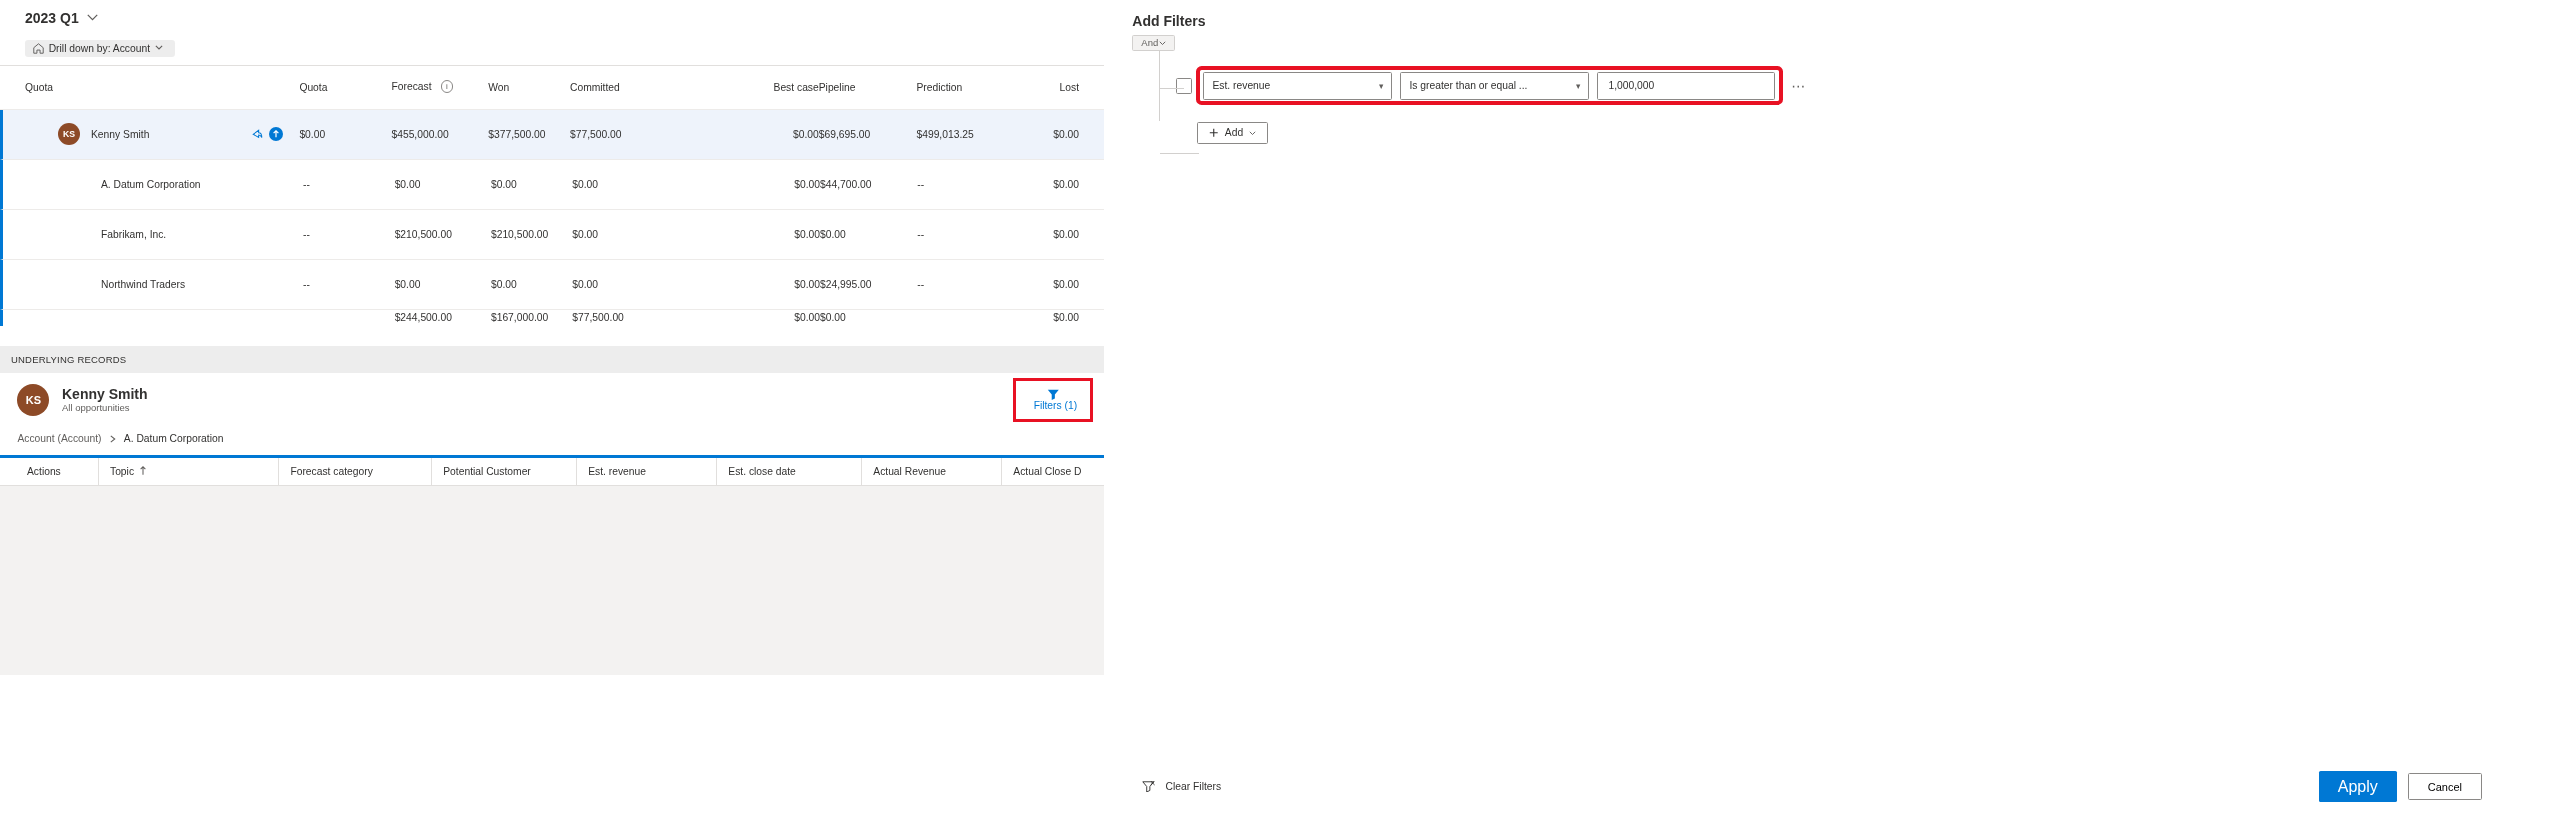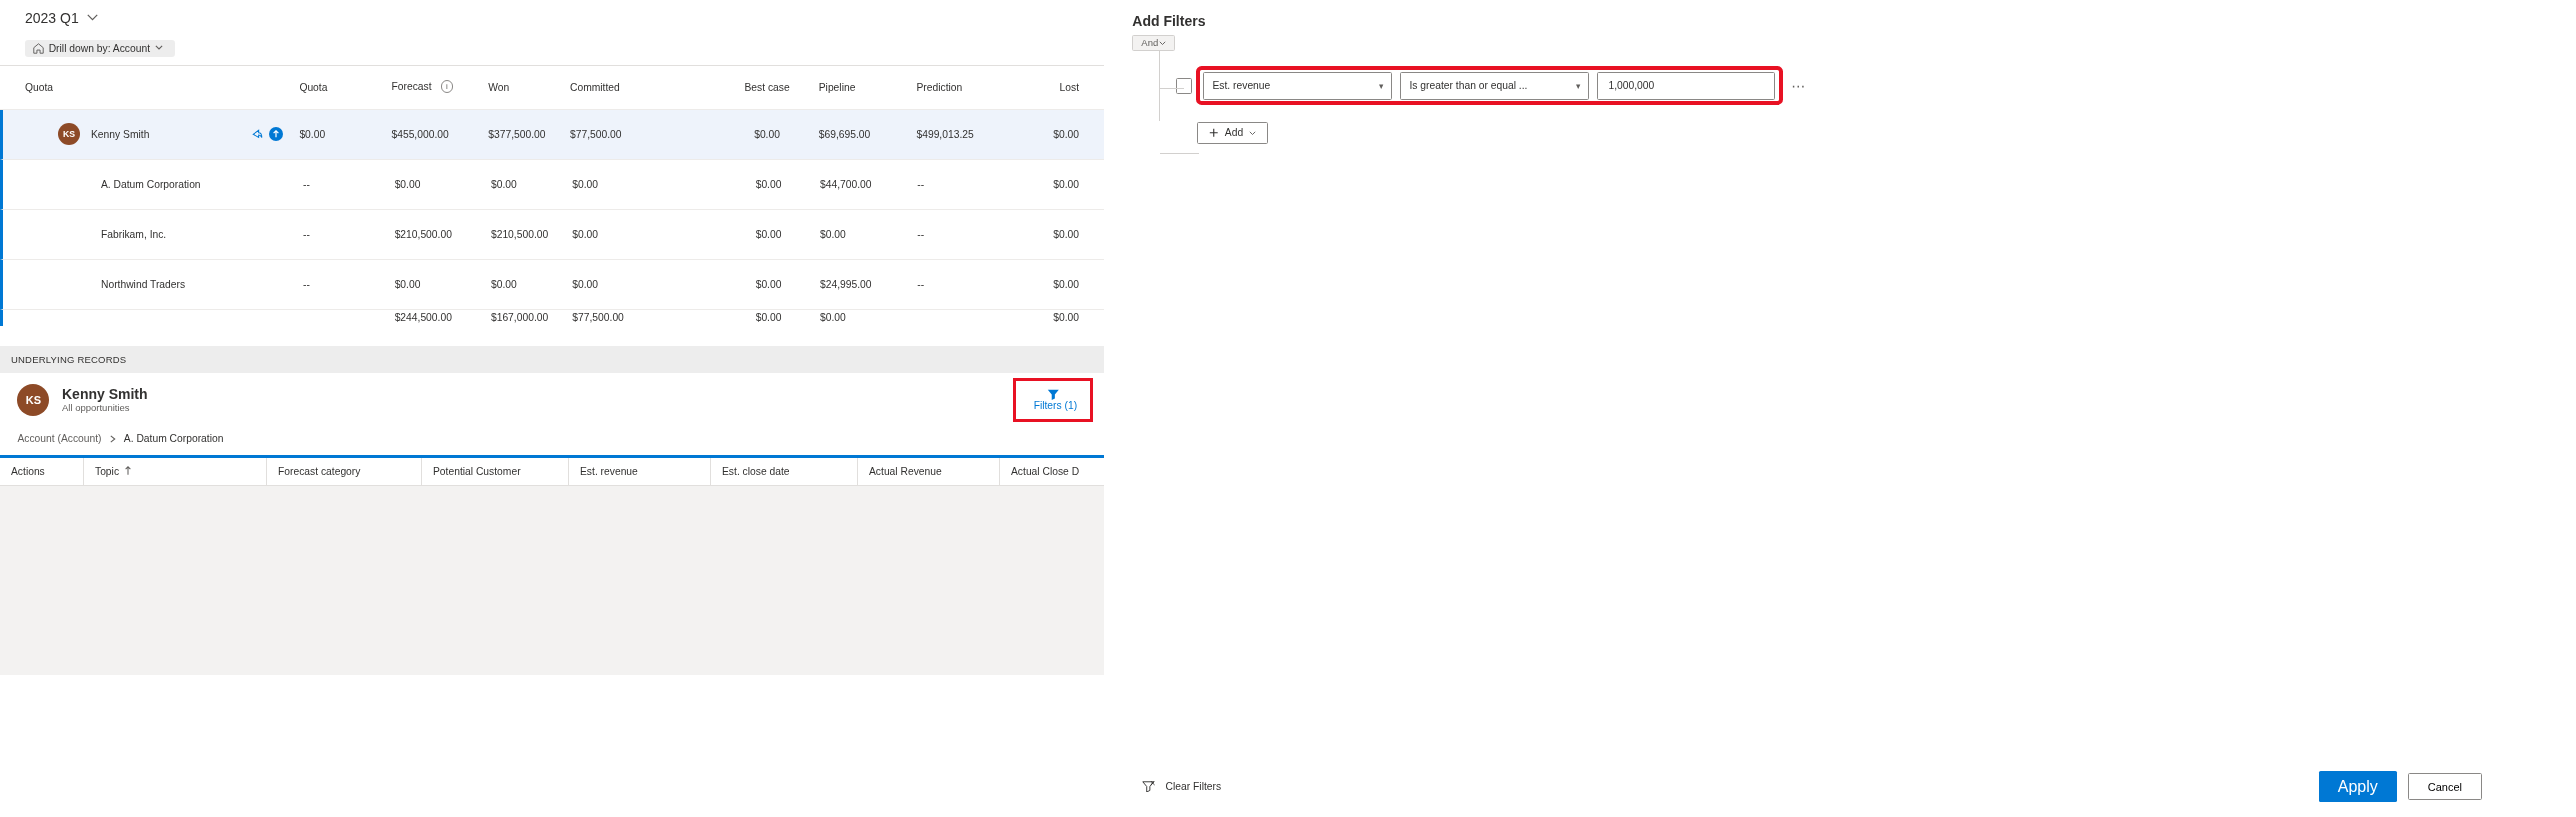--- a/index.html
+++ b/index.html
@@ -28,21 +28,21 @@
     width: 1380px;
     height: 818px;
     background: #fff;
   }
   
   .period-header {
     display: flex;
     align-items: center;
     padding: 9.5px 25px 14px 25px;
     font-size: 14px;
-    font-weight: 400;
+    font-weight: 700;
   }
   .chev-down-lg {
     margin-left: 8px;
     color: #605e5c;
   }
   .drill-bar {
     padding: 0 25px 8px 25px;
   }
   .drill-pill {
     display: inline-flex;
@@ -64,21 +64,21 @@
     padding: 0 25px;
     height: 50px;
     border-bottom: 0.8px solid #edebe9;
   }
   .grid-head { height: 44px; font-weight: 400; color:#323130; }
   .c-user { width: 292px; }
   .c-quota { width: 98px; text-align: left; }
   .c-forecast { width: 103px; text-align: left; position:relative;}
   .c-won { width: 87px; text-align: left; }
   .c-committed { width: 126px; text-align: left; }
-  .c-bestcase { width: 110px; text-align: center; margin-left: 27px; }
+  .c-bestcase { width: 110px; text-align: right; margin-left: 27px; }
   .c-pipeline { width: 104px; text-align: left; }
   .c-prediction { width: 118px; text-align: left; }
   .c-lost { width: 55px; text-align: right; }
   .info-icon {
     display:inline-flex; width:12.6px; height:12.6px; border:0.8px solid #8a8886; border-radius:50%;
     align-items:center; justify-content:center; font-size:8px; color:#605e5c; margin-left:6.3px;
     position:relative; top:-0.8px;
   }
   .row-selected {
     background: #eef3fb;
@@ -132,21 +132,21 @@
   .under-divider {
     height:2.4px; background:#0078d4; margin: 0;
   }
   .sub-grid-head {
     display:flex; align-items:center;
     border-bottom:0.8px solid #e1dfdd;
   }
   .sub-grid-head > div {
     padding:8px 11px; border-right:0.8px solid #e1dfdd; font-size:10.3px;
   }
-  .sc-actions { width:84px; }
+  .sc-actions { width:84px;margin-left:16px; }
   .sc-topic { width:183px; display:flex; align-items:center; gap:4.7px;}
   .sc-fc { width:155px; }
   .sc-pc { width:147px; }
   .sc-er { width:142px; }
   .sc-ecd { width:147px; }
   .sc-ar { width:142px; }
   .sc-acd { width:103px; border-right:none !important; }
   .below-bg {
     background:#f3f2f1; height:189px;
   }

